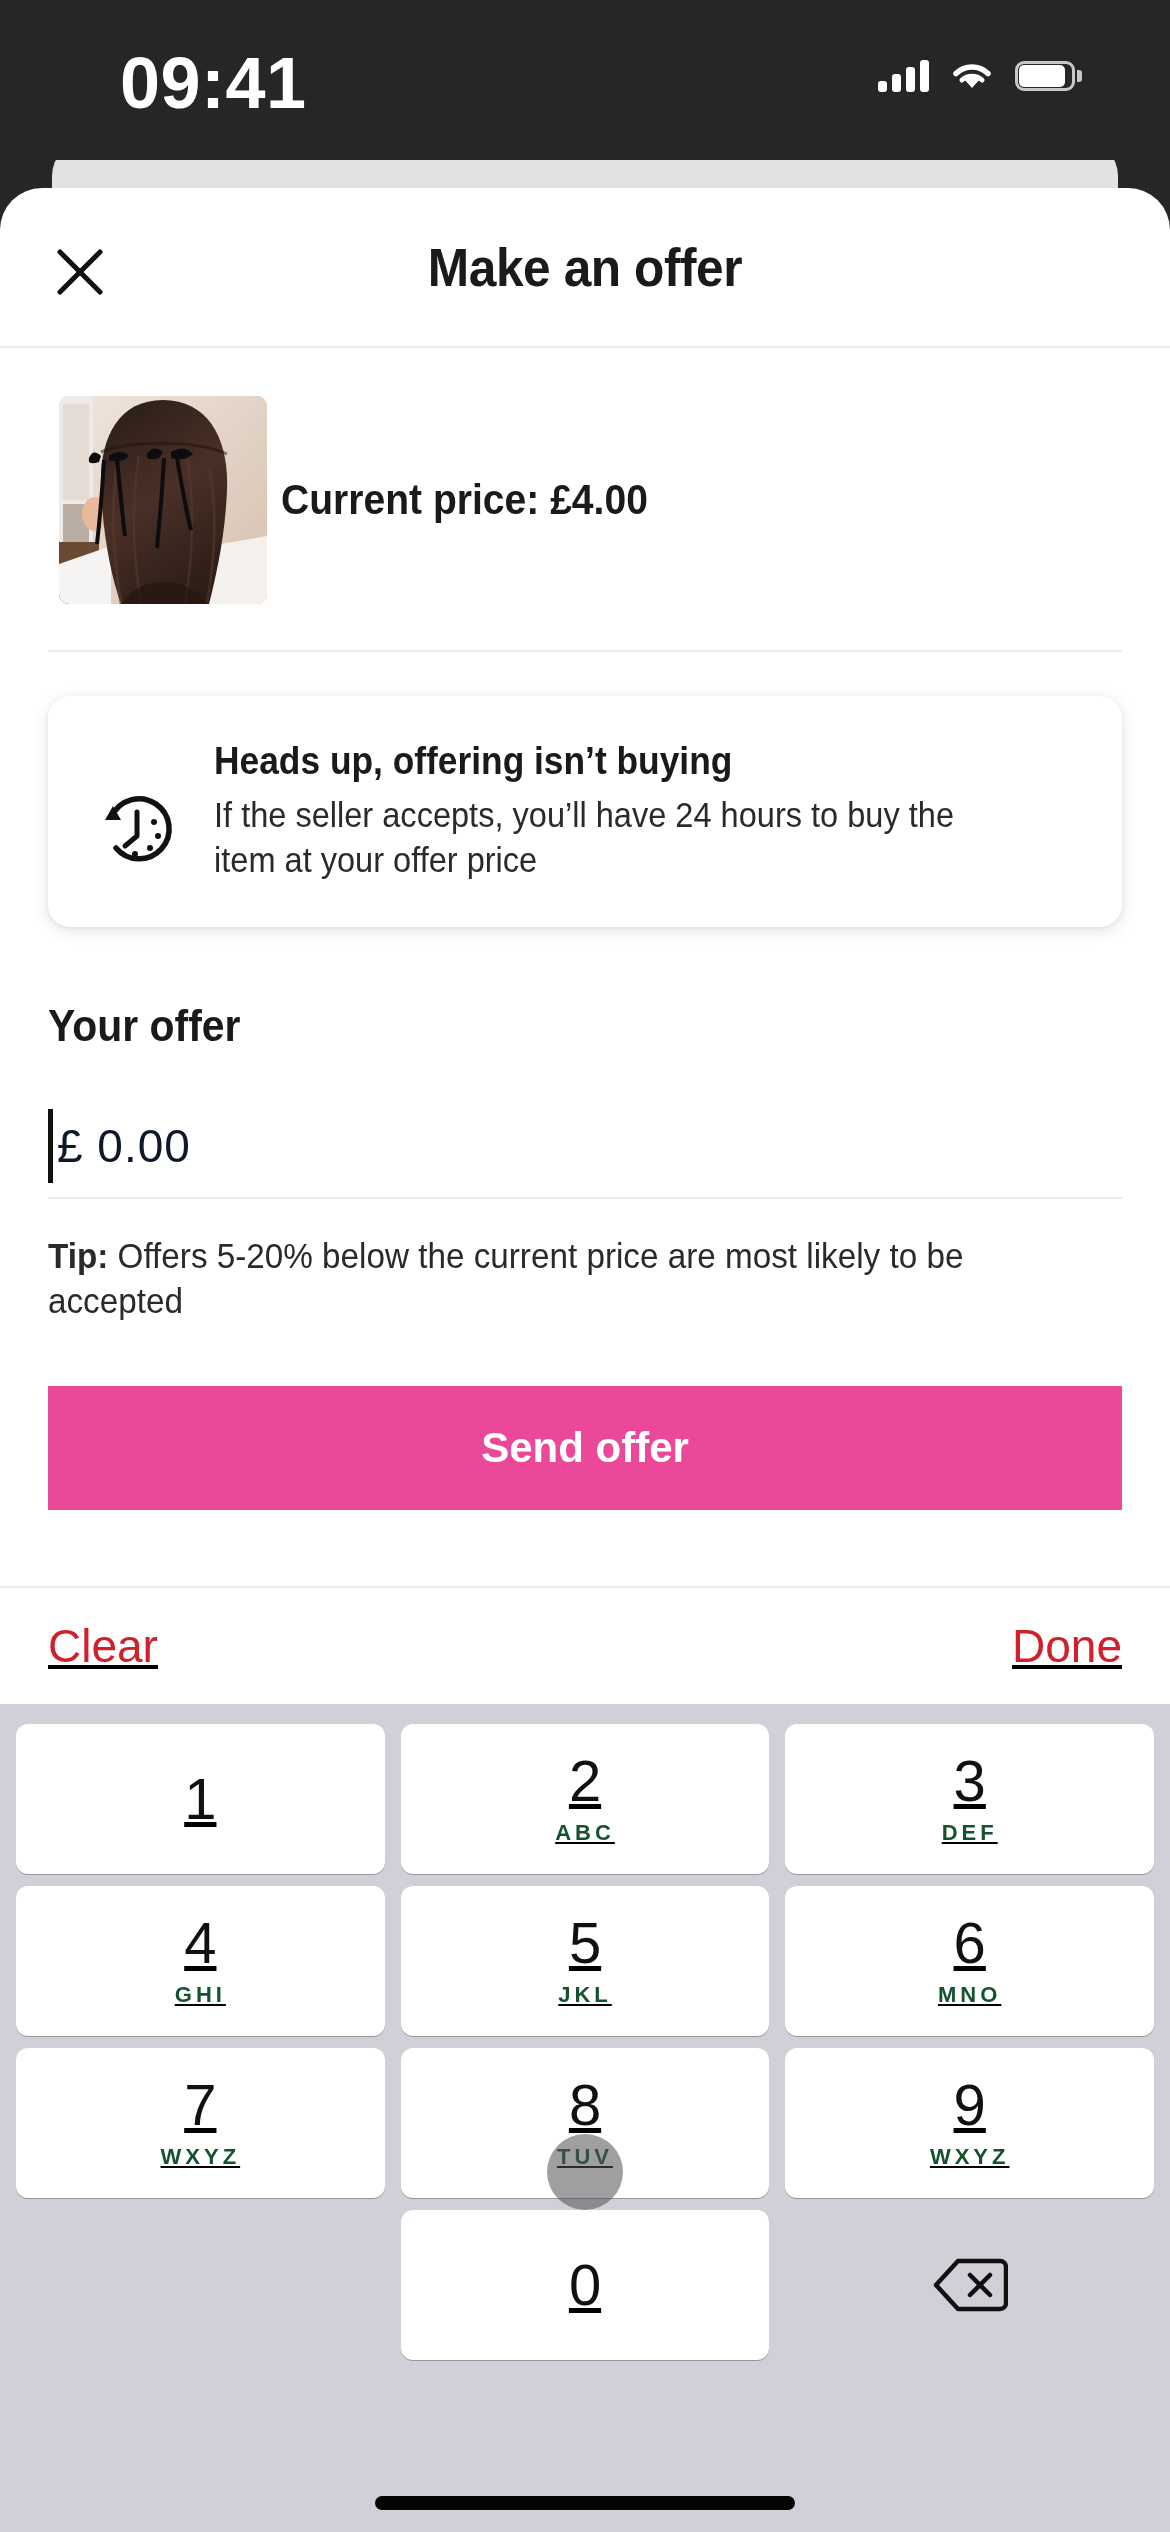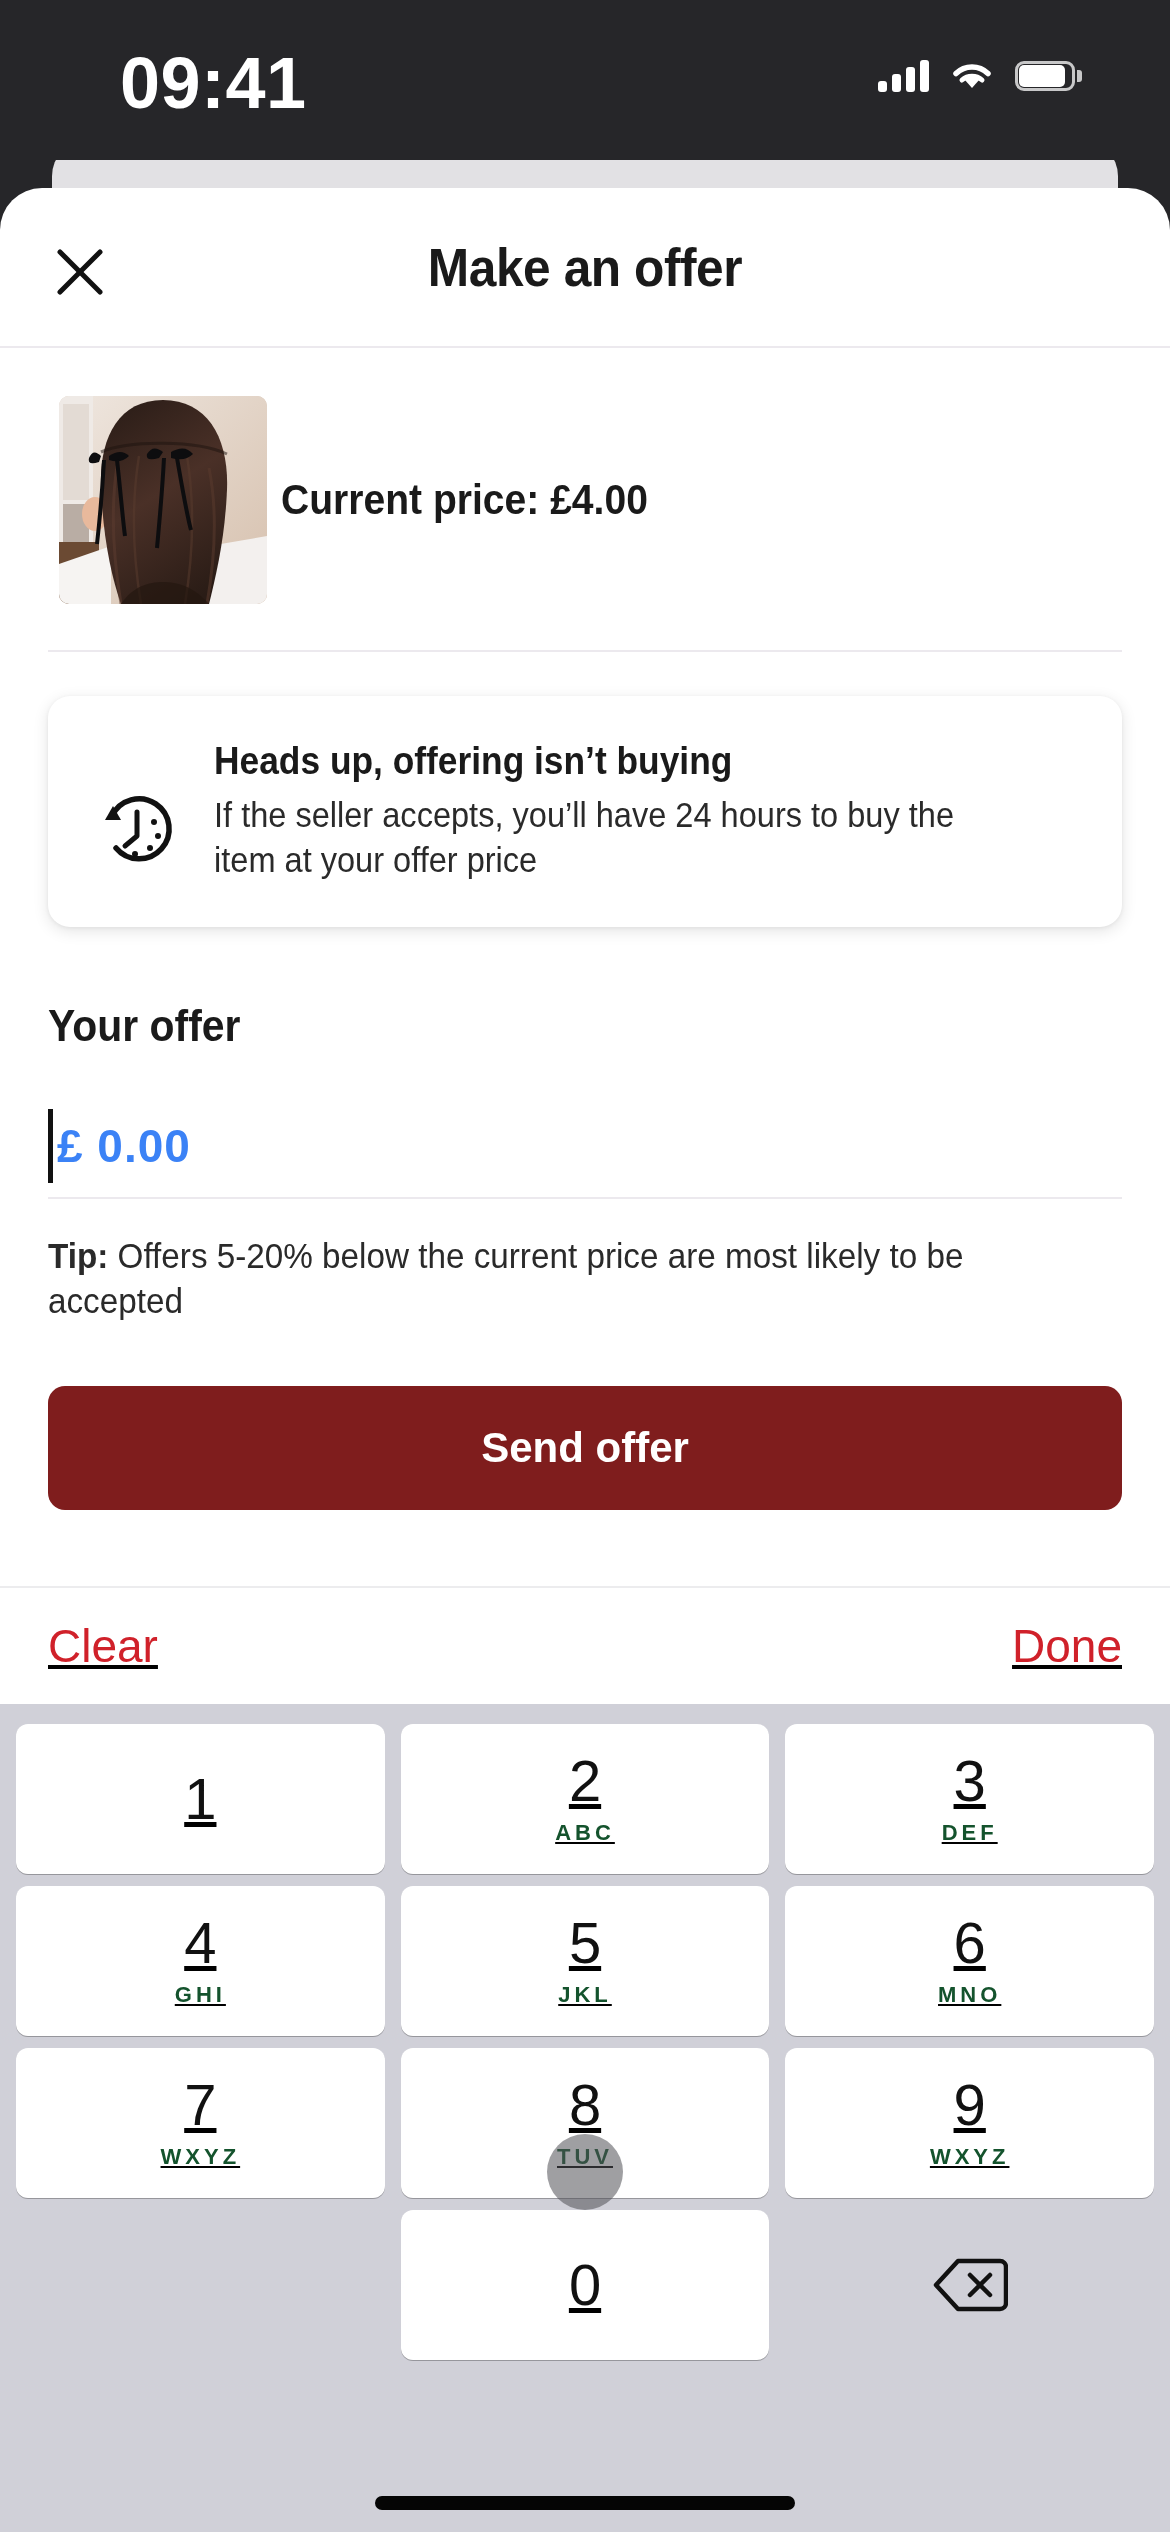--- a/index.html
+++ b/index.html
@@ -116,31 +116,31 @@
   }
   .offer-field {
     margin:44px 48px 0 48px; height:104px;
     border-bottom:2px solid #ece9ee;
     display:flex; align-items:center; position:relative;
   }
   .caret {
     width:5px; height:74px; background:#111; flex:none; margin-right:4px;
   }
   .offer-placeholder {
-    font-size:46px; color:#3b82f6; font-weight:700; letter-spacing:1px;
+    font-size:46px; color:#0f172a; font-weight:400; letter-spacing:1px;
   }
   .tip {
     margin:34px 48px 0 48px; font-size:35px; line-height:1.3; color:#2a2a2a;
     transform:scaleX(0.95); transform-origin:left center;
   }
   .tip b { font-weight:700; }
 
   .send-btn {
     display:block; margin:62px 48px 0 48px; width:calc(100% - 96px);
-    height:124px; background:#7f1d1d; border:none; border-radius:17px;
+    height:124px; background:#ec4899; border:none; border-radius:0;
     color:#ffffff; font-size:42px; font-weight:700;
     font-family:"Liberation Sans", sans-serif; cursor:pointer;
   }
 
   
   .accessory {
     position:absolute; left:0; bottom:0; width:100%; z-index:30;text-decoration:underline;
   }
   .acc-bar {
     height:118px; background:#ffffff; border-top:2px solid #ececee;

